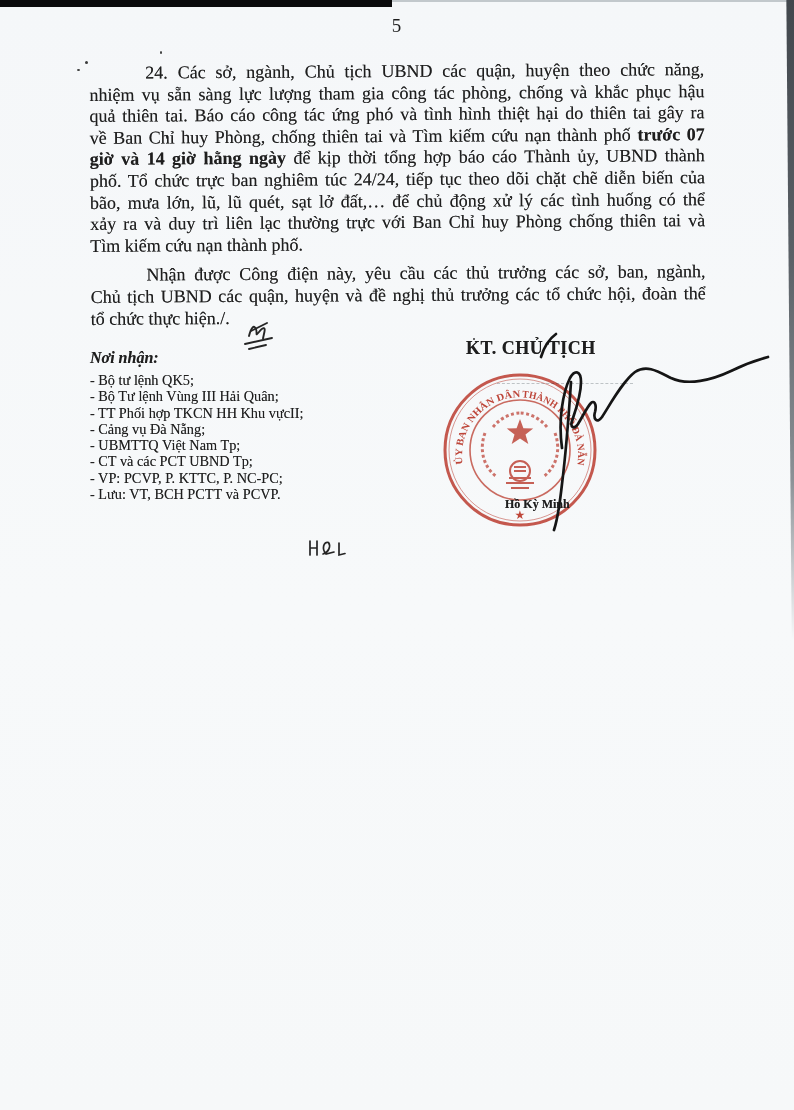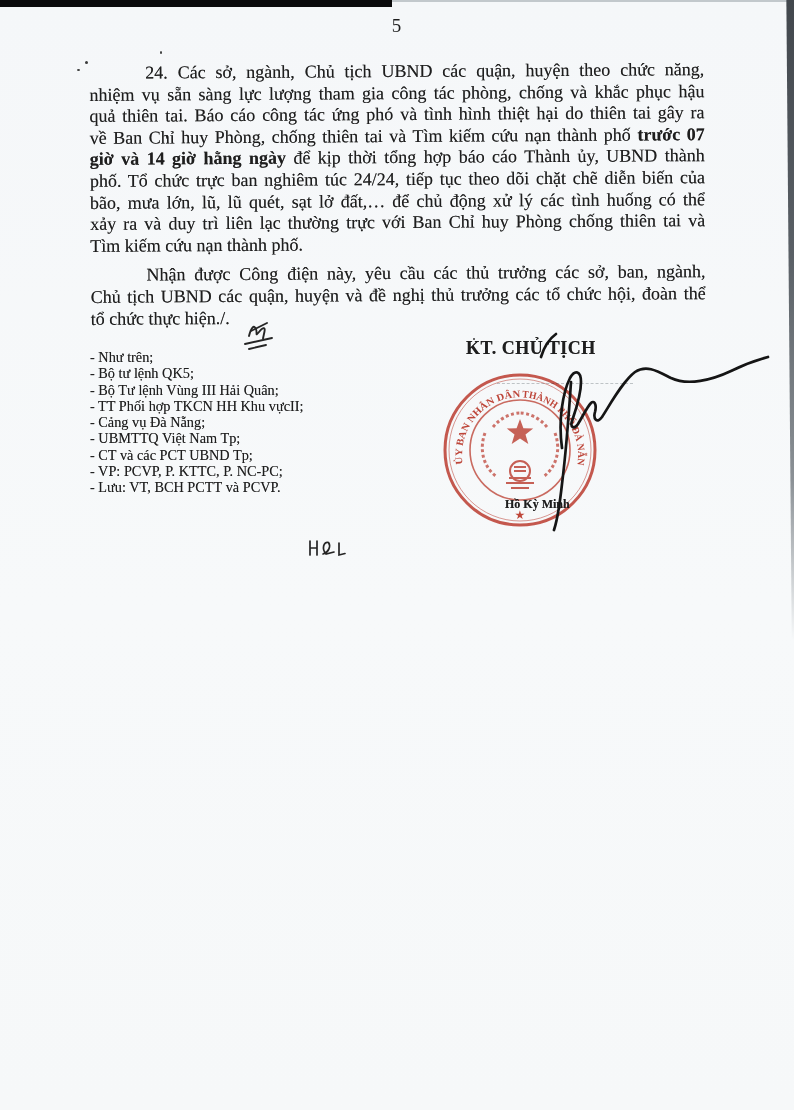--- a/index.html
+++ b/index.html
@@ -103,22 +103,22 @@
   <svg class="mark-svg" style="left:240px;top:312px;" width="46" height="40" viewBox="0 0 46 40">
     <g fill="none" stroke="#252525" stroke-width="1.9" stroke-linecap="round">
       <path d="M9 24 c 2,-8 5,-12 7,-7 c 1.5,4 -1,8 3,3 c 3.5,-4.5 6.5,-5.5 5.5,-0.5 l -1.5,7"></path>
       <path d="M11 19 l 16,-8"></path>
       <path d="M5 32 l 27,-6"></path>
       <path d="M9 37 l 17,-4"></path>
     </g>
   </svg>
 
   <div class="recipients">
+    <div class="recipients-title">Nơi nhận:</div>
     <div>
-        <div class="recipient">- Như trên;</div>
         <div class="recipient">- Bộ tư lệnh QK5;</div>
         <div class="recipient">- Bộ Tư lệnh Vùng III Hải Quân;</div>
         <div class="recipient">- TT Phối hợp TKCN HH Khu vựcII;</div>
         <div class="recipient">- Cảng vụ Đà Nẵng;</div>
         <div class="recipient">- UBMTTQ Việt Nam Tp;</div>
         <div class="recipient">- CT và các PCT UBND Tp;</div>
         <div class="recipient">- VP: PCVP, P. KTTC, P. NC-PC;</div>
         <div class="recipient">- Lưu: VT, BCH PCTT và PCVP.</div>
       </div>
   </div>

